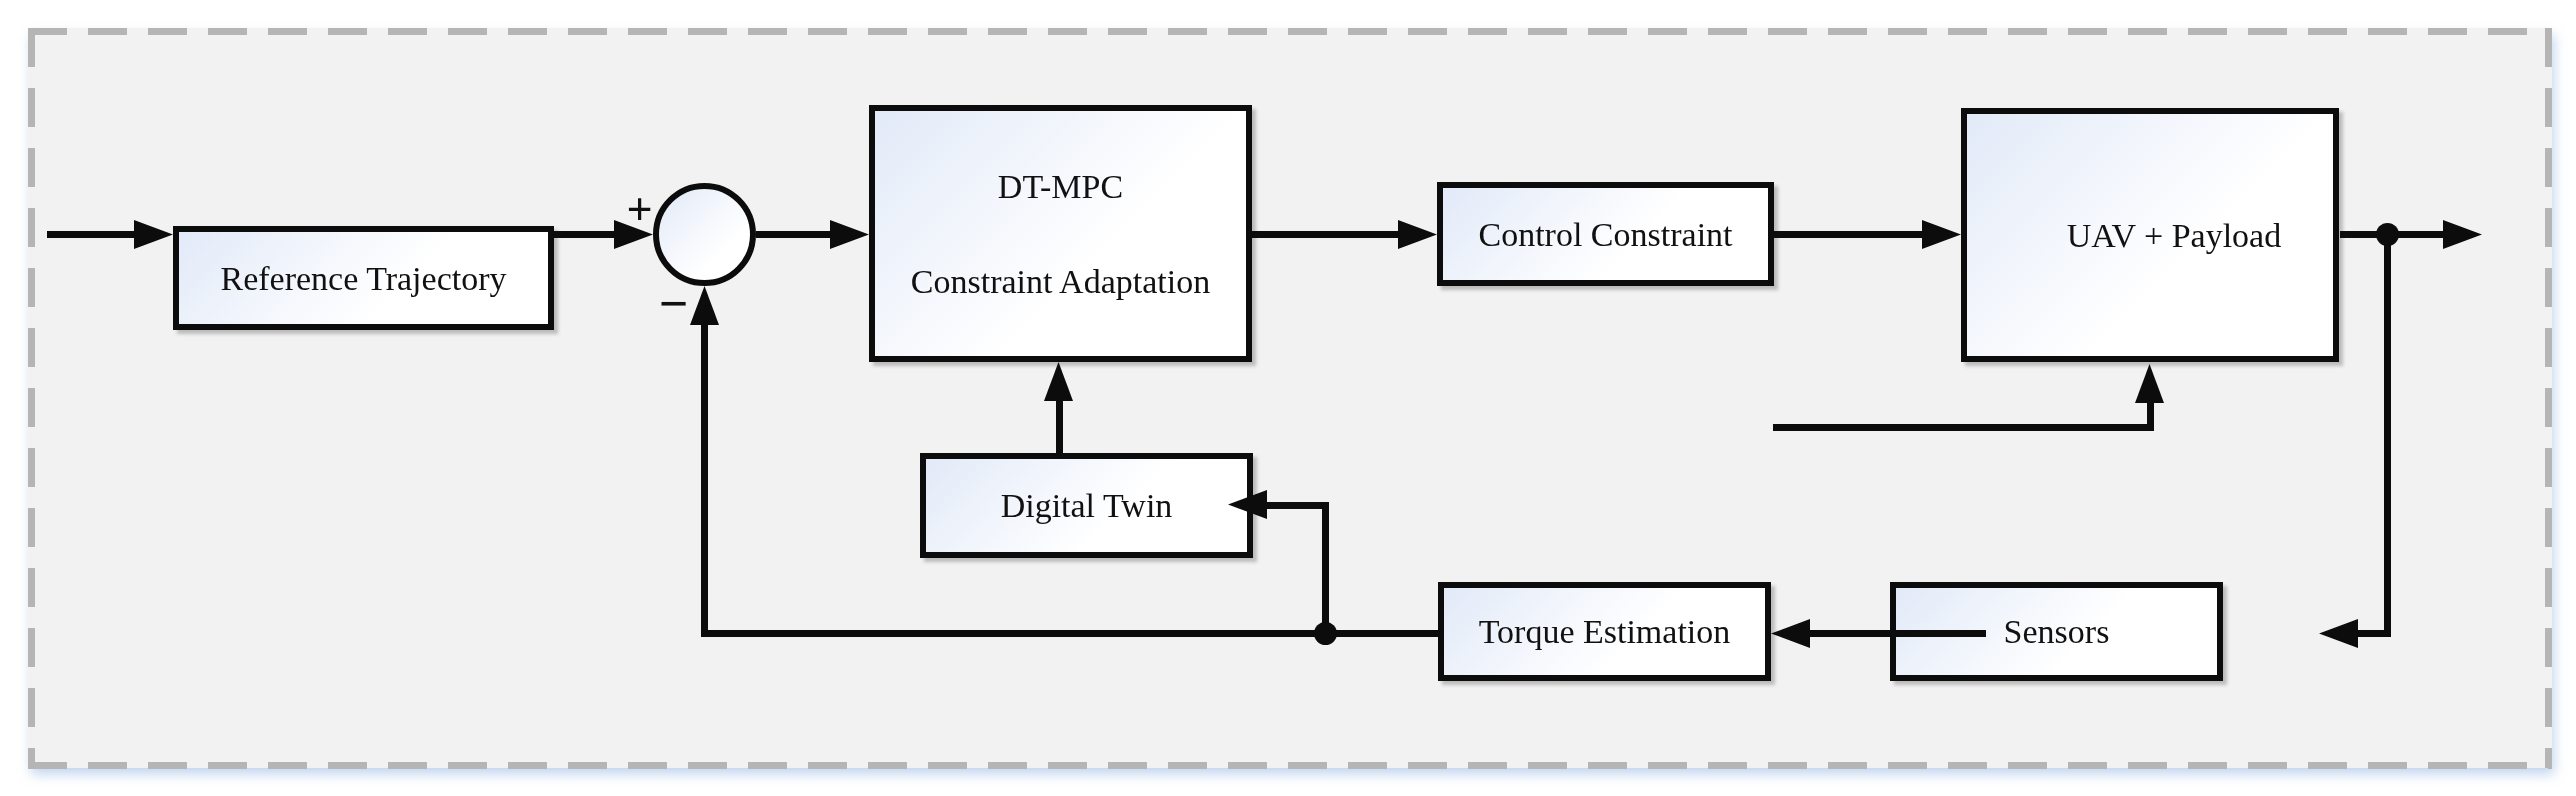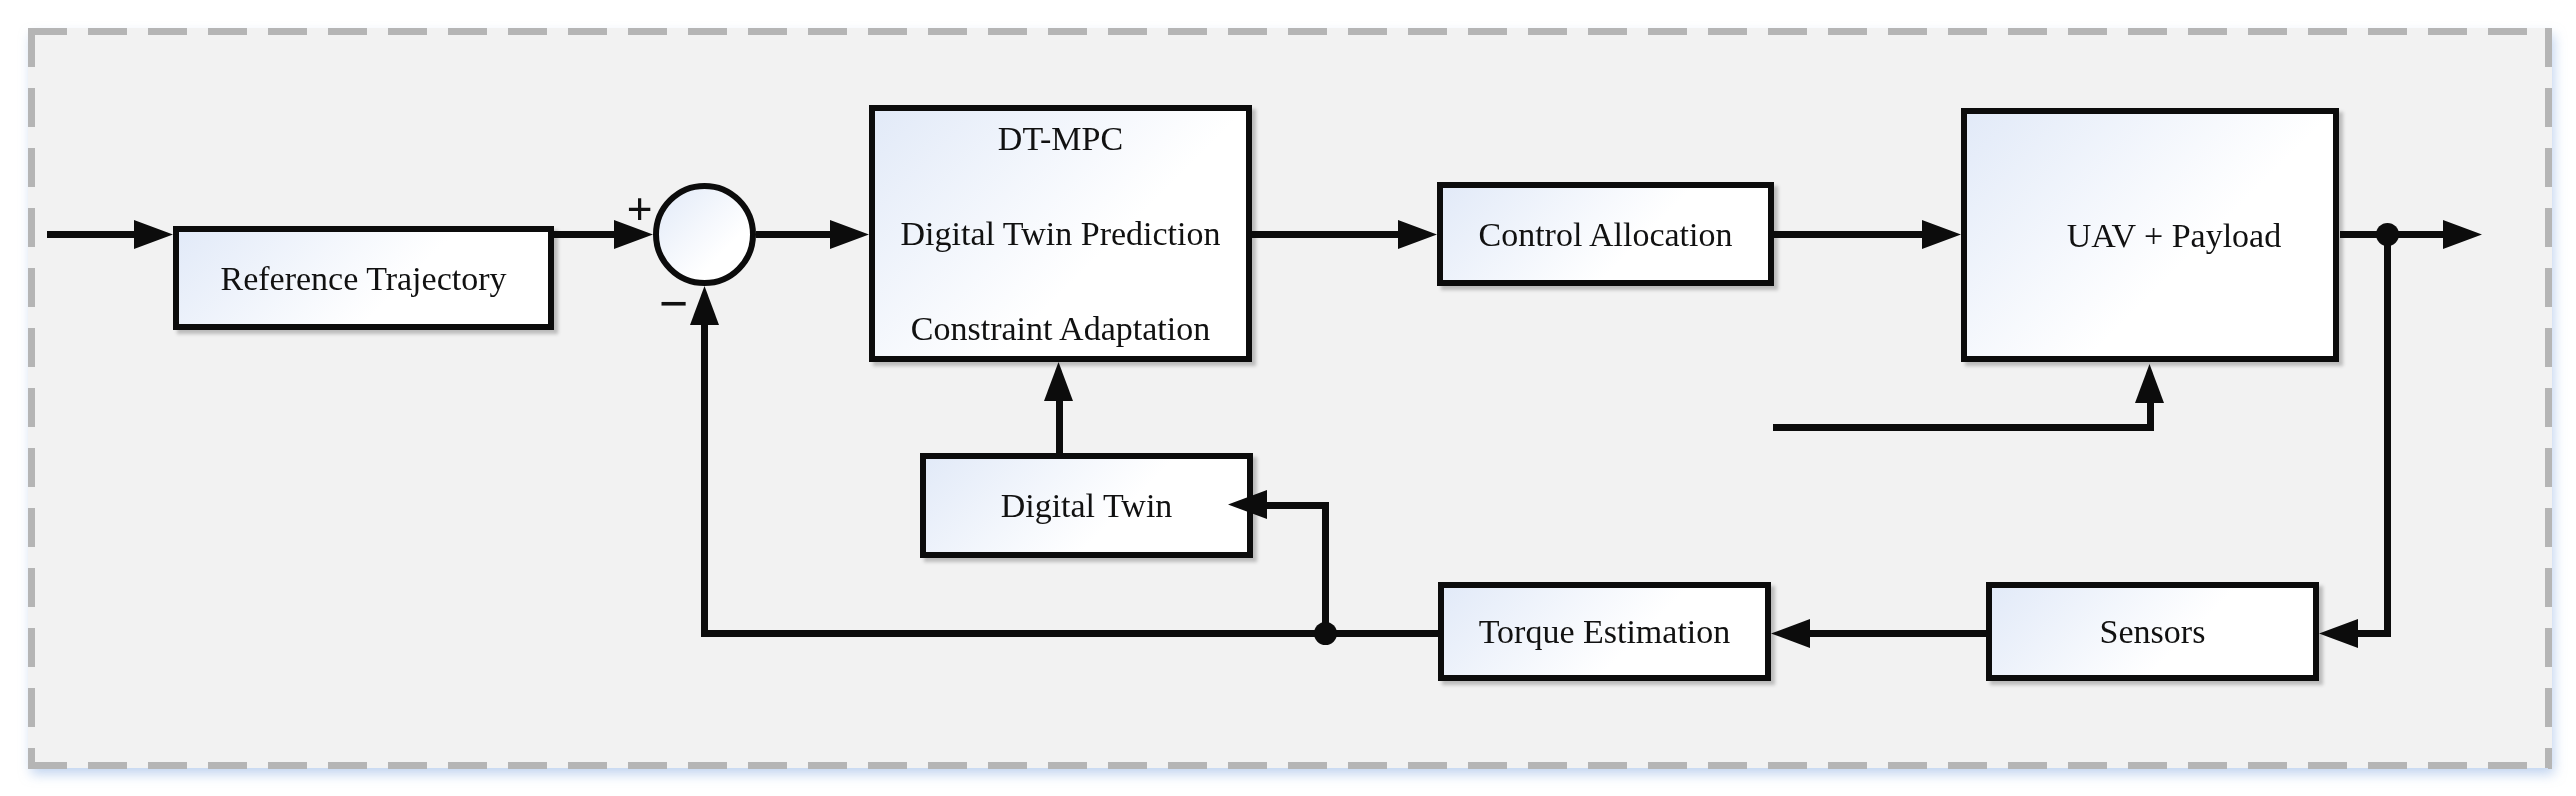--- a/index.html
+++ b/index.html
@@ -26,21 +26,21 @@
     text-align:center;font-size:34px;line-height:51px;box-shadow:4.1px 4.1px 3.3px rgba(50,50,50,.28);}
   .box span{display:block;white-space:nowrap;}
 
   #box-reference{left:173px;top:182px;width:381px;height:104px;margin-top:44px;}
   #box-dtmpc{left:869px;top:105px;width:383px;height:257px;gap:44px;}
   #box-control-allocation{left:1437px;top:182px;width:337px;height:104px;}
   #box-uav{left:1961px;top:108px;width:378px;height:254px;padding-left:48px;}
   #box-disturbance{left:1437px;top:378px;width:337px;height:100px;}
   #box-digital-twin{left:892px;top:453px;width:333px;height:105px;margin-left:28px;}
   #box-state-estimation{left:1438px;top:582px;width:333px;height:99px;}
-  #box-sensors{left:1986px;top:582px;width:333px;height:99px;}
+  #box-sensors{left:1890px;top:582px;width:333px;height:99px;}
 
   .sum{position:absolute;left:653px;top:183px;width:103px;height:103px;box-sizing:border-box;
     border:6.5px solid var(--box_border);border-radius:50%;
     background:linear-gradient(135deg,var(--box_fill_start) 0%,var(--box_fill_end) 70%);}
   .sign{position:absolute;width:49px;height:49px;display:flex;align-items:center;
     justify-content:center;font-size:46px;font-weight:bold;color:var(--text);}
   #sign-plus{left:615px;top:185px;}
   #sign-minus{left:649px;top:279px;font-size:52px;}
 
   .ln{position:absolute;background:var(--line);}
@@ -95,26 +95,25 @@
   <div class="dash h bottom"></div>
   <div class="dash v left"></div>
   <div class="dash v right"></div>
 
   <div class="box" id="box-reference">
     <span>Reference Trajectory</span>
   </div>
 
   <div class="box" id="box-dtmpc">
     <span>DT-MPC</span>
-    <span>Digital Twin Prediction</span>
     <span>Constraint Adaptation</span>
   </div>
 
   <div class="box" id="box-control-allocation">
-    <span>Control Allocation</span>
+    <span>Control Constraint</span>
   </div>
 
   <div class="box" id="box-uav">
     <span>UAV + Payload</span>
   </div>
 
 
   <div class="box" id="box-digital-twin">
     <span>Digital Twin</span>
   </div>

